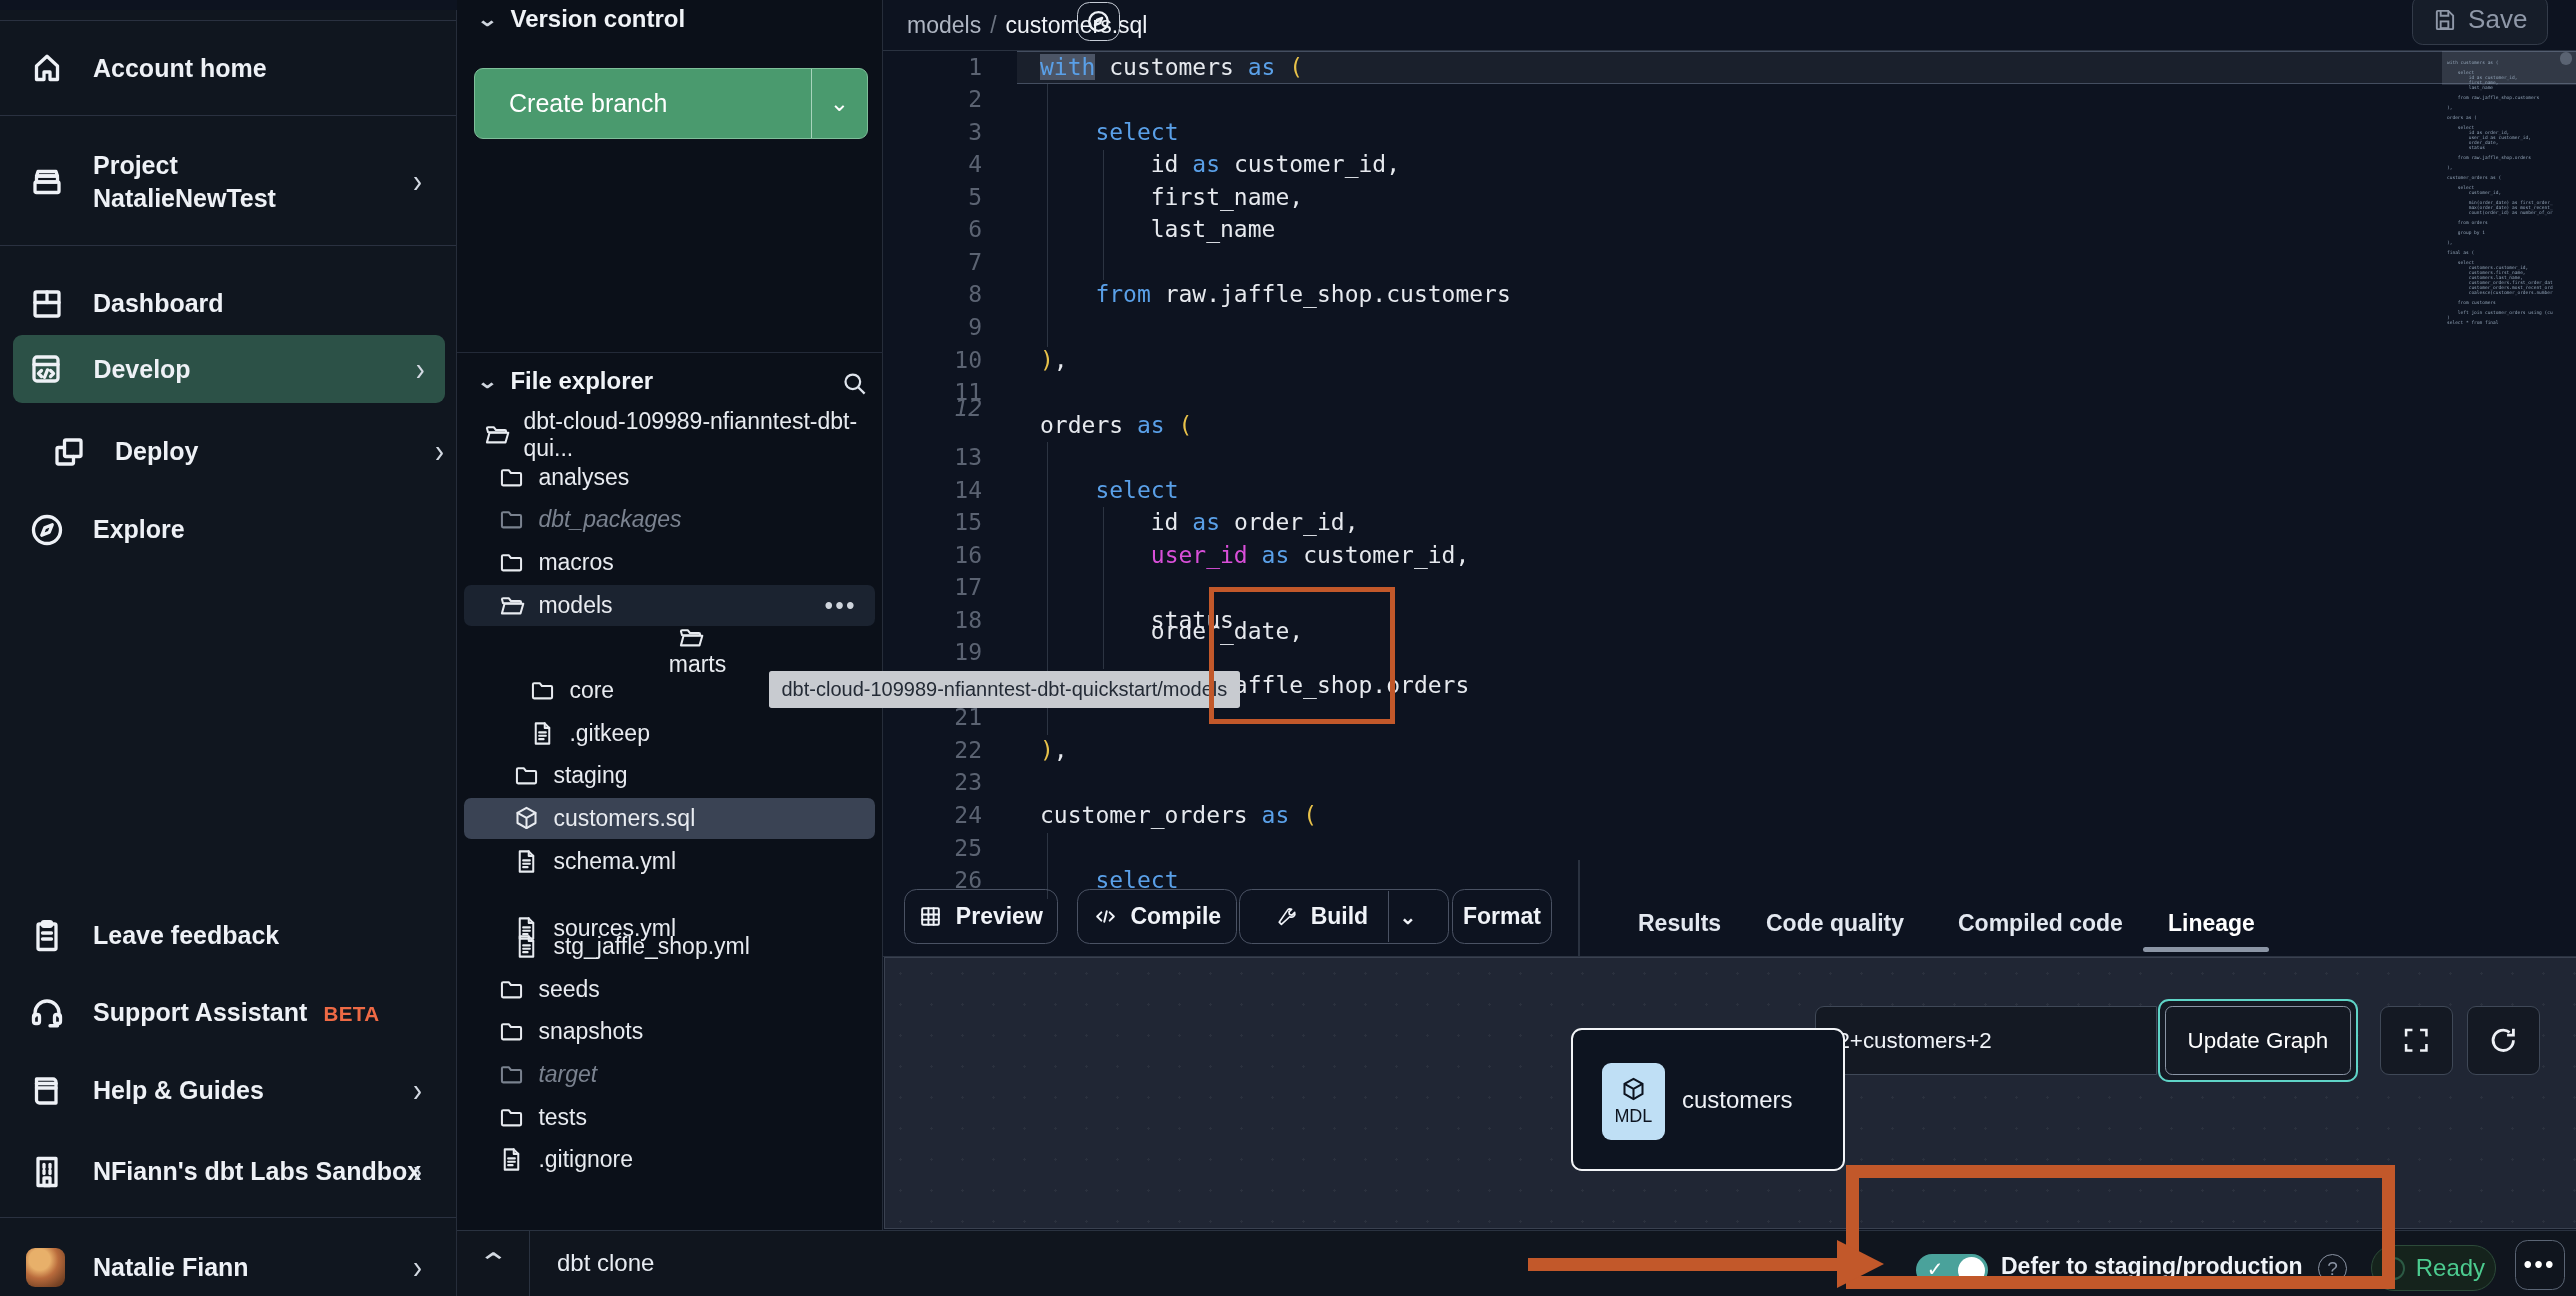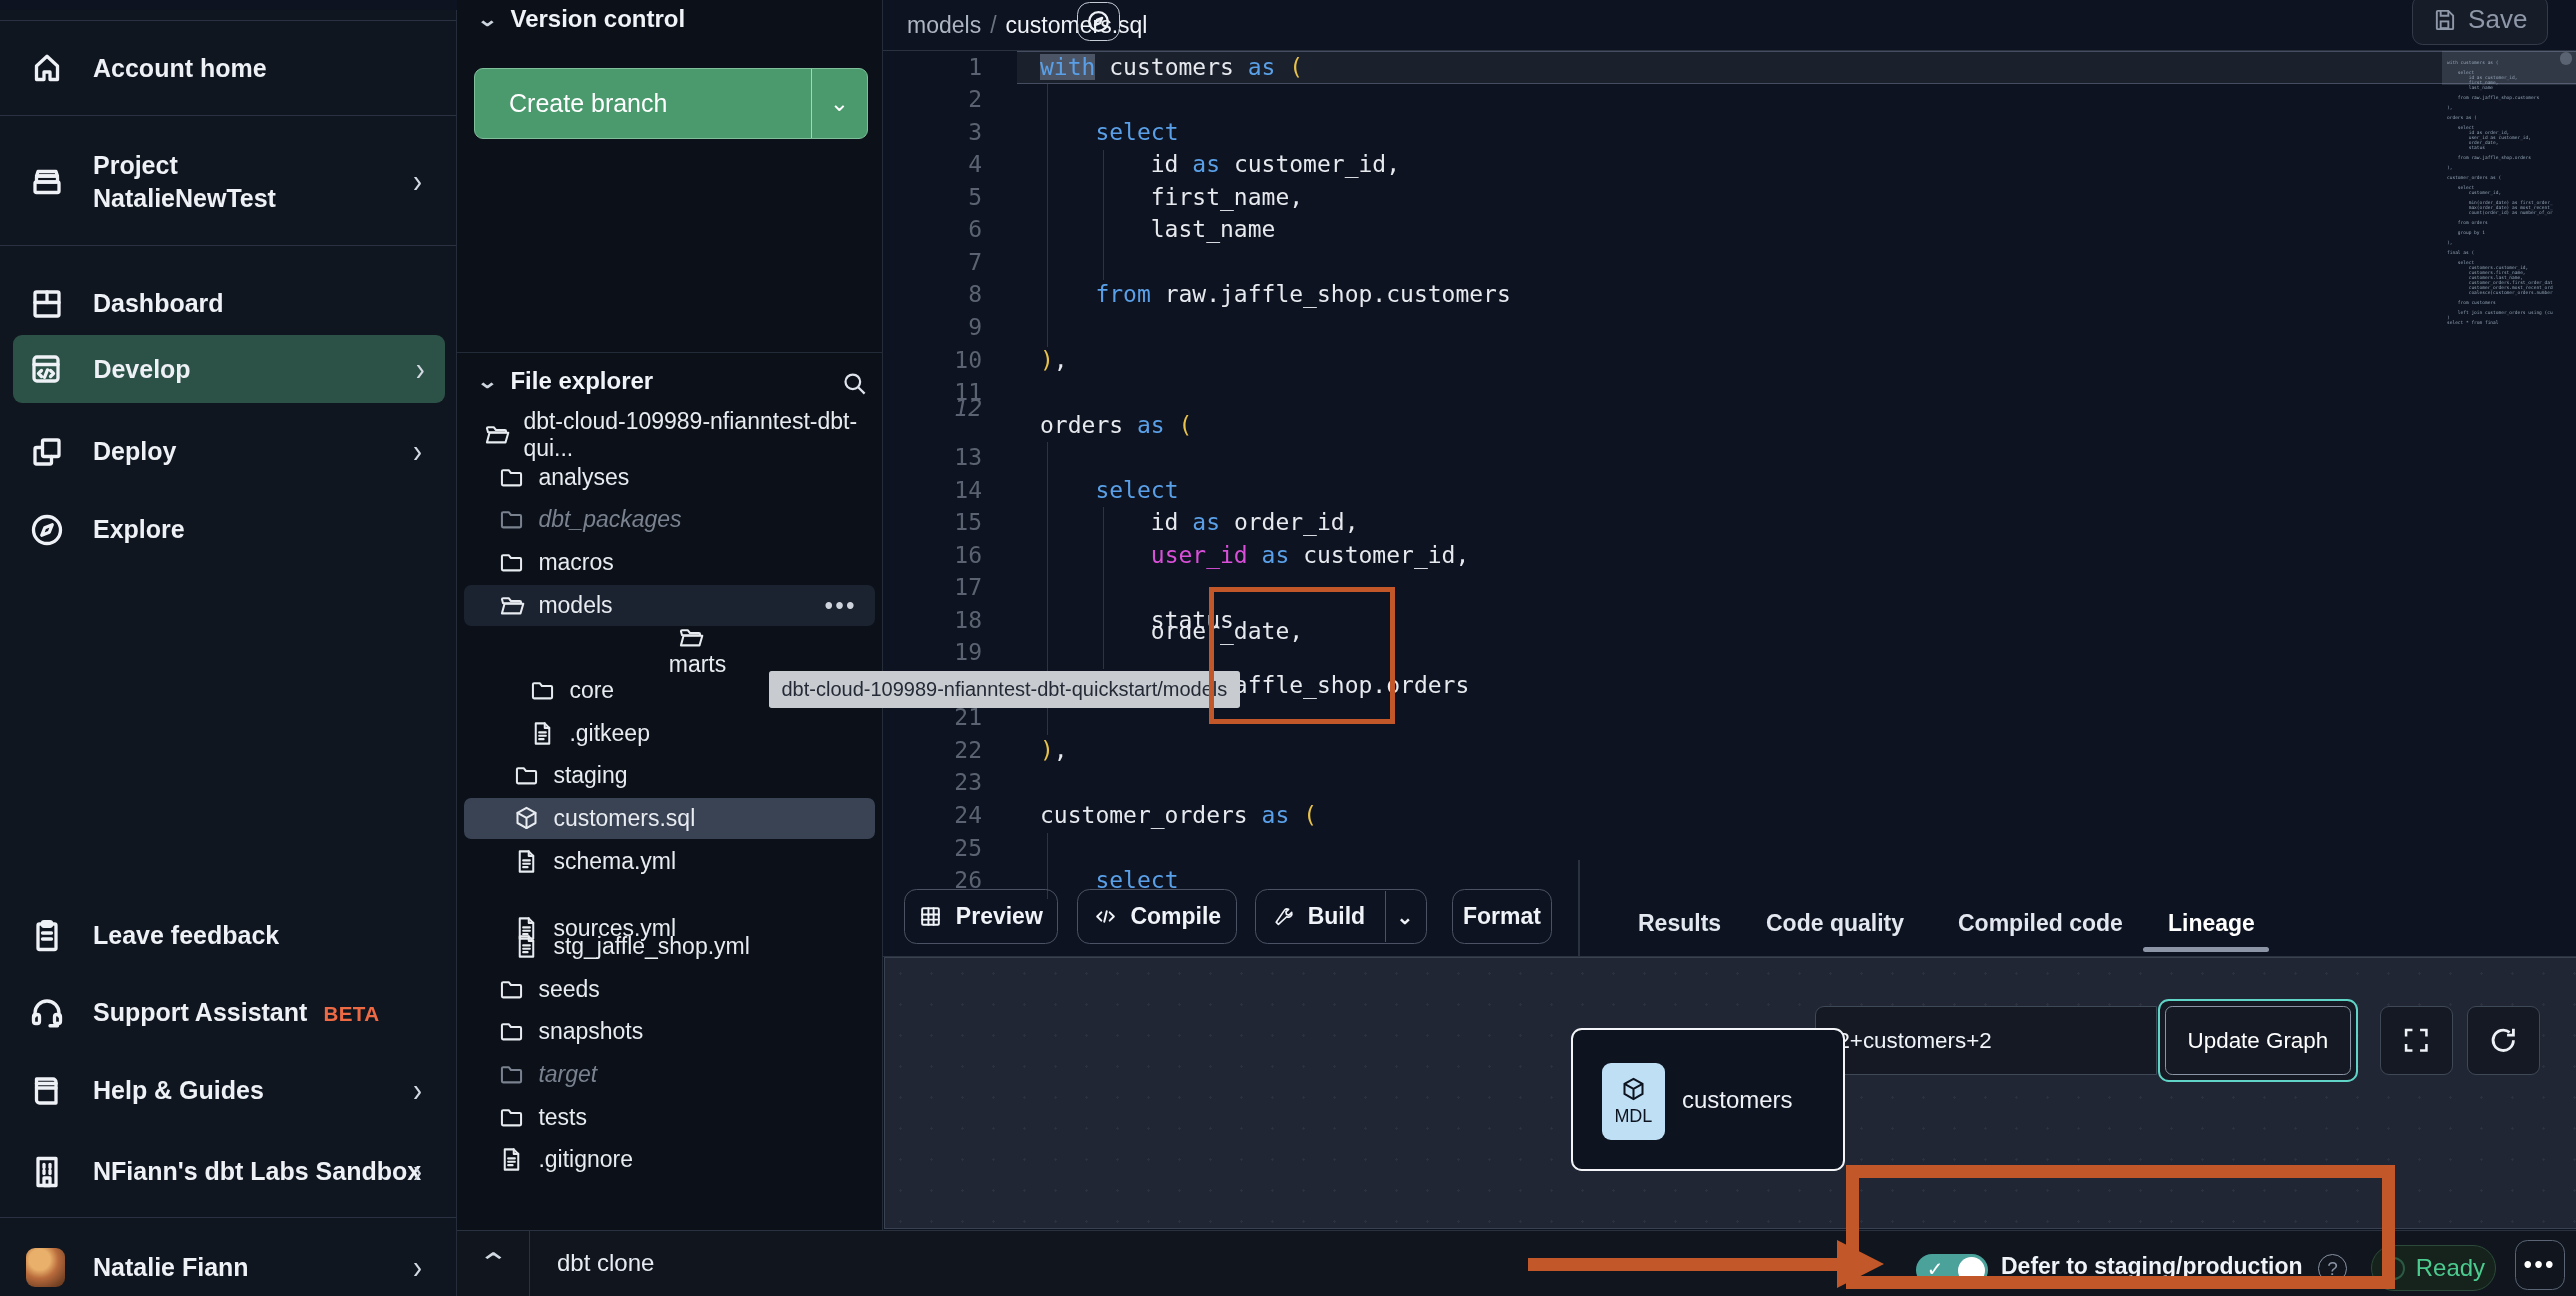--- a/index.html
+++ b/index.html
@@ -157,21 +157,21 @@
         <span class="ic">
           <svg class="icon" width="36" height="36" viewBox="0 0 24 24" style="stroke:#eef1f6;stroke-width:2.2">
             <rect x="4" y="4" width="16" height="16" rx="2"></rect>
             <line x1="4" y1="9" x2="20" y2="9"></line>
             <path d="M9 13l-2 2 2 2M15 13l2 2-2 2M13 12.6l-2 5"></path>
           </svg>
         </span>
         <span class="lbl">Develop</span>
         <span class="chev">›</span>
       </div>
-      <div class="sb-item" style="top: 410px; height: 63px;">
+      <div class="sb-item" style="top: 410px; height: 63px; margin-left: 22px;">
         <span class="ic">
           <svg class="icon" width="36" height="36" viewBox="0 0 24 24" style="stroke:#eef1f6;stroke-width:2.2">
             <rect x="9" y="4" width="11" height="11" rx="1"></rect>
             <path d="M15 15v4a1 1 0 0 1-1 1H5a1 1 0 0 1-1-1V10a1 1 0 0 1 1-1h4"></path>
           </svg>
         </span>
         <span class="lbl">Deploy</span>
         <span class="chev">›</span>
       </div>
       <div class="sb-item" style="top: 488px; height: 63px;">
@@ -587,21 +587,21 @@
           </div>
           <div class="tb-btn" style="left: 194px; width: 160px;">
             <span class="bi">
               <svg class="icon" width="25" height="25" viewBox="0 0 24 24" style="stroke:#f0f3f8;stroke-width:1.9">
                 <path d="M8 8l-4 4 4 4M16 8l4 4-4 4"></path>
                 <line x1="13.2" y1="7" x2="10.8" y2="17"></line>
               </svg>
             </span>
             <span>Compile</span>
           </div>
-          <div class="tb-btn" style="left: 372px; width: 172px; padding-left: 12px;">
+          <div class="tb-btn" style="left: 356px; width: 210px; padding-left: 12px;">
             <span class="bi">
               <svg class="icon" width="25" height="25" viewBox="0 0 24 24" style="stroke:#f0f3f8;stroke-width:1.9">
                 <path d="M14.5 6.5a4 4 0 0 1 5-1.5l-3 3 .7 2.8 2.8.7 3-3a4 4 0 0 1-5.6 4.9L8 22l-2.5-2.5z" transform="scale(.85) translate(1.5,1)"></path>
               </svg>
             </span>
             <span>Build</span>
             <span style="width:39px;border-left:1.8px solid #4a5263;height:51px;display:flex;align-items:center;justify-content:center;margin-left:7.2px;">
               <span style="font-size:20px;">⌄</span>
             </span>
           </div>

